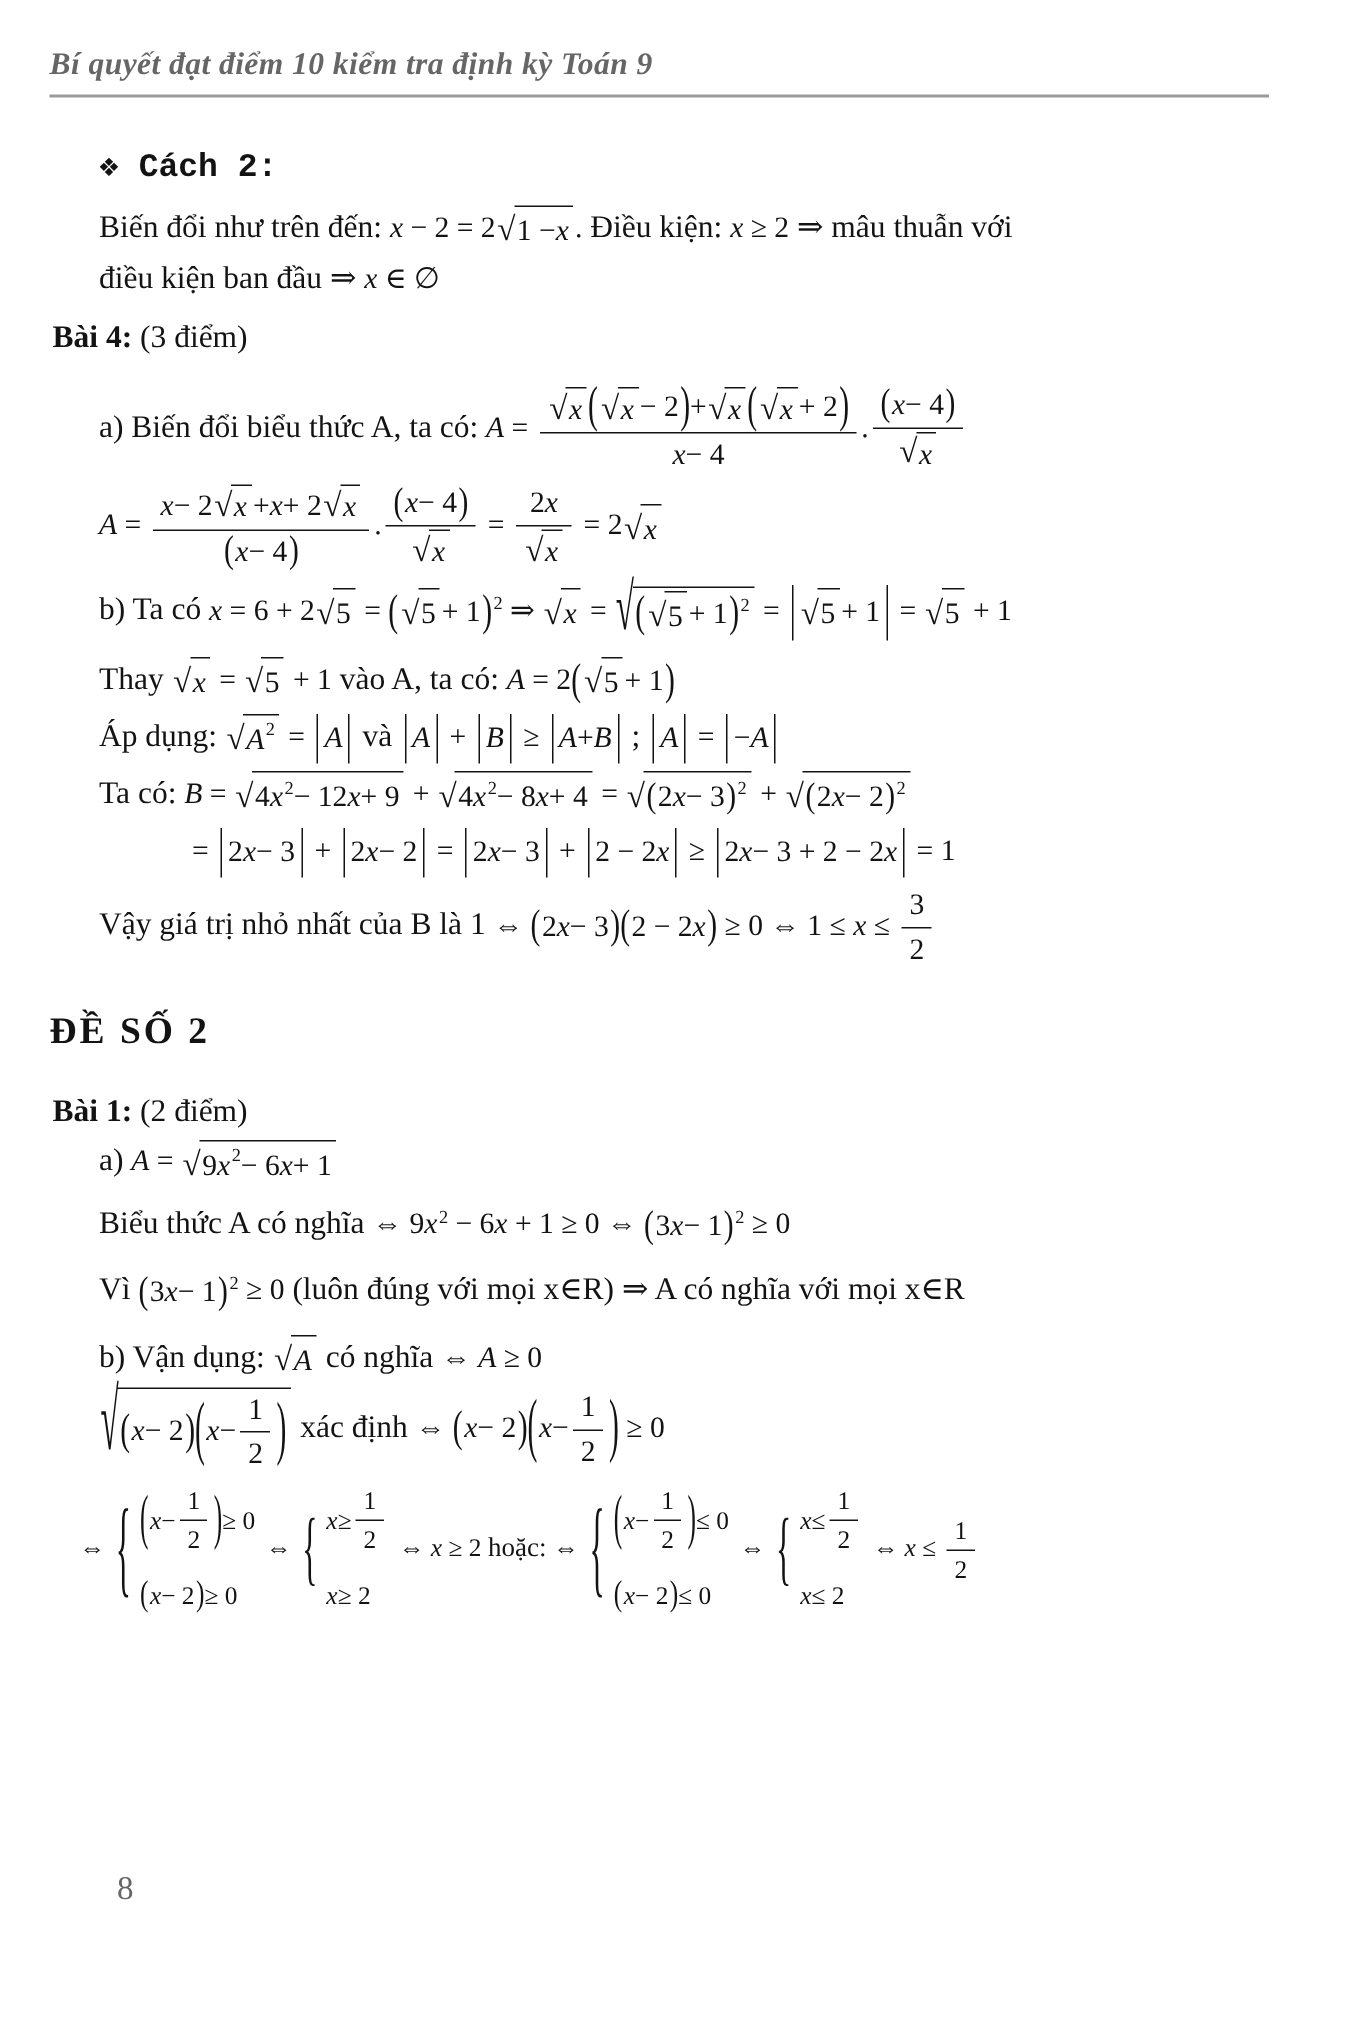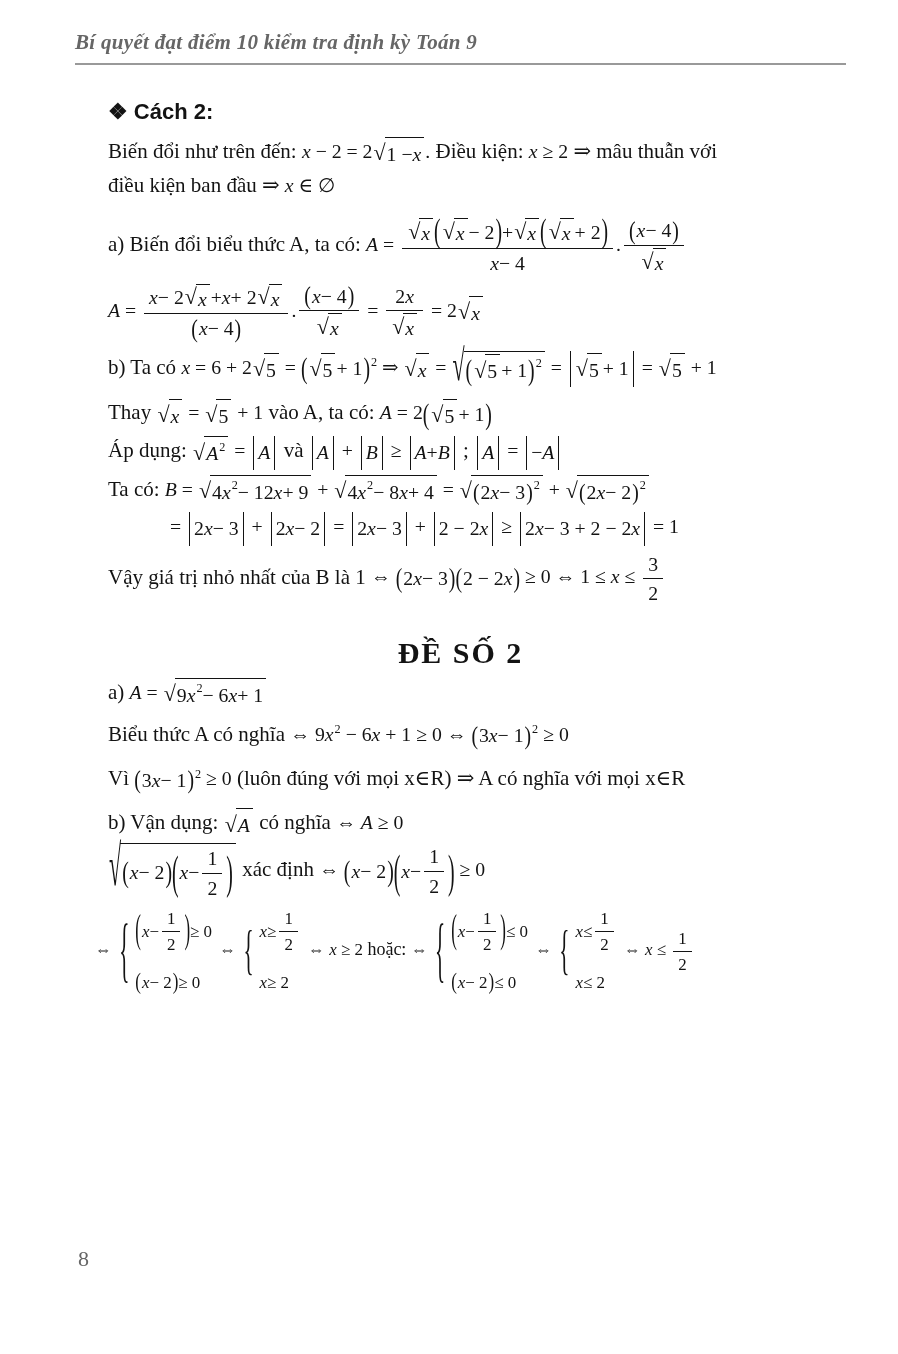--- a/index.html
+++ b/index.html
@@ -1,31 +1,31 @@
 <!DOCTYPE html>
 <html><head>
 <meta charset="utf-8">
 <style>
   html,body{margin:0;padding:0;}
   body{
     width:898px;height:1354px;background:#ffffff;color:#131313;
     font-family:"Liberation Serif","DejaVu Serif","DejaVu Sans",serif;
     position:relative;overflow:hidden;
   }
-  .page{padding:30px 52px 0 75px;}
+  .page{padding:30px 52px 0 33px;}
   .header{
     font-size:21px;font-style:italic;font-weight:bold;color:#666;
     padding-bottom:8px;border-bottom:2px solid #999;letter-spacing:0.3px;
   }
   .content{padding-top:0;}
   .line{font-size:21px;line-height:1.5;margin-left:33px;white-space:nowrap;}
   .bai{margin-left:2px;}
-  .h-cach{font-weight:bold;font-size:22px;font-family:Liberation Sans, sans-serif;}
+  .h-cach{font-weight:bold;font-size:22px;font-family:Liberation Mono, monospace;}
   .ind-eq{margin-left:95px;}
-  .title{margin-left:0;text-align:center;font-size:30px;font-weight:bold;letter-spacing:2px;}
+  .title{margin-left:0;font-size:25px;font-weight:bold;letter-spacing:2px;}
   .cases-line{font-size:18px;margin-left:20px;}
   .m0{margin-top:17px}.m2{margin-top:2px}.m4{margin-top:4px}.m6{margin-top:6px}
   .m8{margin-top:8px}.m10{margin-top:10px}.m12{margin-top:12px}
   .m18{margin-top:18px}.m24{margin-top:24px}.m30{margin-top:30px}
   .bold{font-weight:bold;}
   .math{font-size:0.94em;}
   i{font-style:italic;}
   .frac{display:inline-block;vertical-align:middle;text-align:center;margin:0 3px;}
   .num{display:flex;justify-content:center;align-items:center;padding:0 5px 2px;border-bottom:1.5px solid #131313;line-height:1.25;}
   .den{display:flex;justify-content:center;align-items:center;padding:2px 5px 0;line-height:1.25;}
@@ -47,20 +47,21 @@
 <body>
 
 <div class="page">
   <div class="header">Bí quyết đạt điểm 10 kiểm tra định kỳ Toán 9</div>
   <div class="content">
       <div class="line h-cach m30">❖ Cách 2:</div>
       <div class="line m8">Biến đổi như trên đến:  <span class="math"><i>x</i> − 2 = 2<span class="sqrt">
             <span class="rad">√</span>
             <span class="radand">1 − <i>x</i></span>
           </span>.</span>  Điều kiện:  <span class="math"><i>x</i> ≥ 2</span>  ⇒ mâu thuẫn với<br>điều kiện ban đầu ⇒ <span class="math"><i>x</i> ∈ ∅</span></div>
+      <div class="line bai m8"><span class="bold">Bài 4:</span> (3 điểm)</div>
       <div class="line m0">a) Biến đổi biểu thức A, ta có:  <span class="math"><i>A</i> = <span class="frac"><span class="num"><span class="sqrt">
                 <span class="rad">√</span>
                 <span class="radand">
                   <i>x</i>
                 </span>
               </span><span class="par">
                 <span class="pg" style="transform: scaleY(1.7);">(</span>
                 <span class="pc"><span class="sqrt">
                     <span class="rad">√</span>
                     <span class="radand">
@@ -235,20 +236,21 @@
       <div class="line m6">Vậy giá trị nhỏ nhất của B là 1 <span class="math">⇔ <span class="par">
             <span class="pg" style="transform: scaleY(1.4);">(</span>
             <span class="pc">2<i>x</i> − 3</span>
             <span class="pg" style="transform: scaleY(1.4);">)</span>
           </span><span class="par">
             <span class="pg" style="transform: scaleY(1.4);">(</span>
             <span class="pc">2 − 2<i>x</i></span>
             <span class="pg" style="transform: scaleY(1.4);">)</span>
           </span> ≥ 0 ⇔ 1 ≤ <i>x</i> ≤ <span class="frac"><span class="num">3</span><span class="den">2</span></span></span></div>
       <div class="line title m24"><span class="bold">ĐỀ SỐ 2</span></div>
+      <div class="line bai m18"><span class="bold">Bài 1:</span> (2 điểm)</div>
       <div class="line m2">a)  <span class="math"><i>A</i> = <span class="sqrt">
             <span class="rad">√</span>
             <span class="radand">9<i>x</i><sup>2</sup> − 6<i>x</i> + 1</span>
           </span></span></div>
       <div class="line m8">Biểu thức A có nghĩa <span class="math">⇔ 9<i>x</i><sup>2</sup> − 6<i>x</i> + 1 ≥ 0 ⇔ <span class="par">
             <span class="pg" style="transform: scaleY(1.3);">(</span>
             <span class="pc">3<i>x</i> − 1</span>
             <span class="pg" style="transform: scaleY(1.3);">)</span>
           </span><sup>2</sup> ≥ 0</span></div>
       <div class="line m12">Vì <span class="math"><span class="par">

